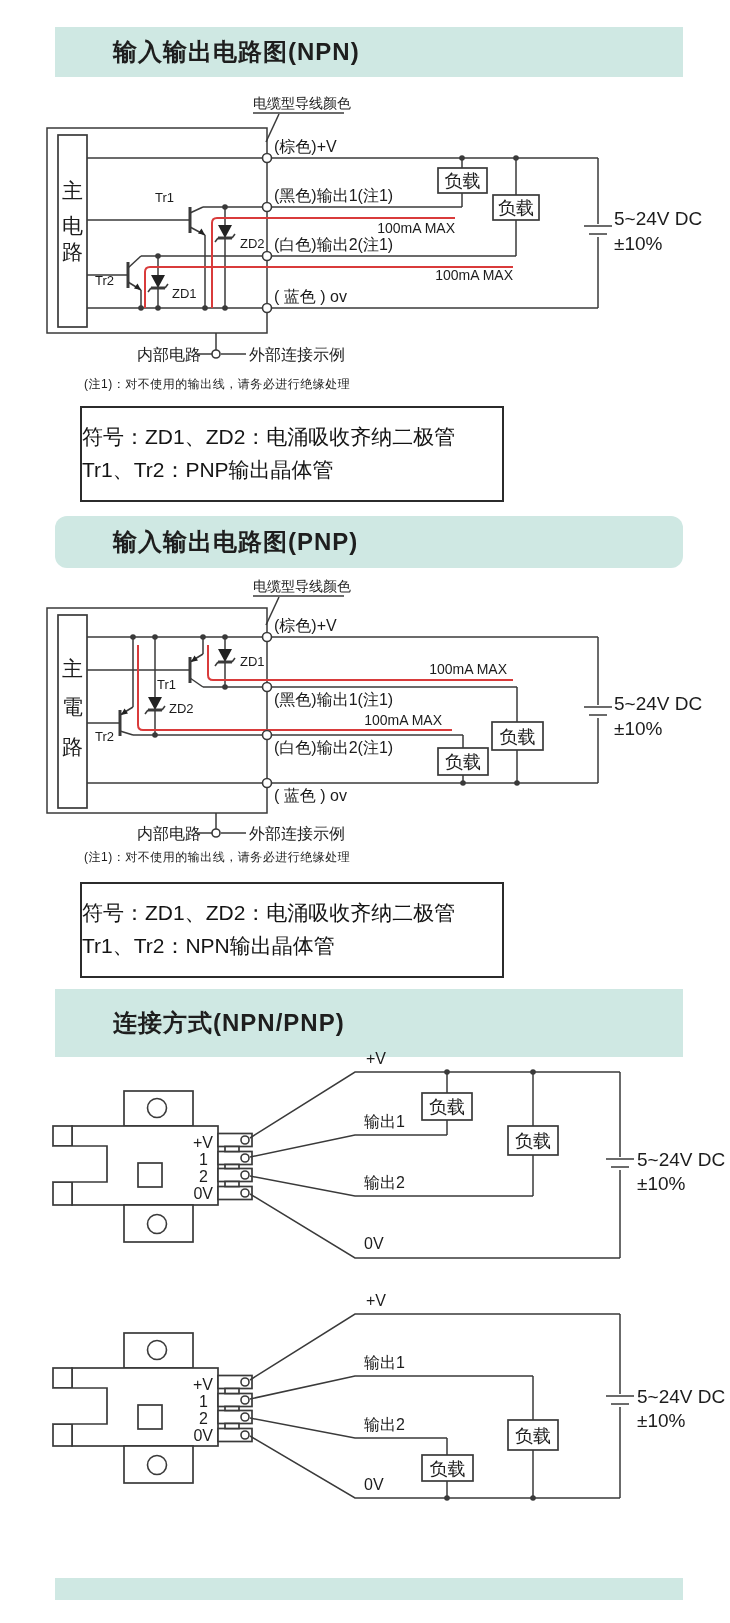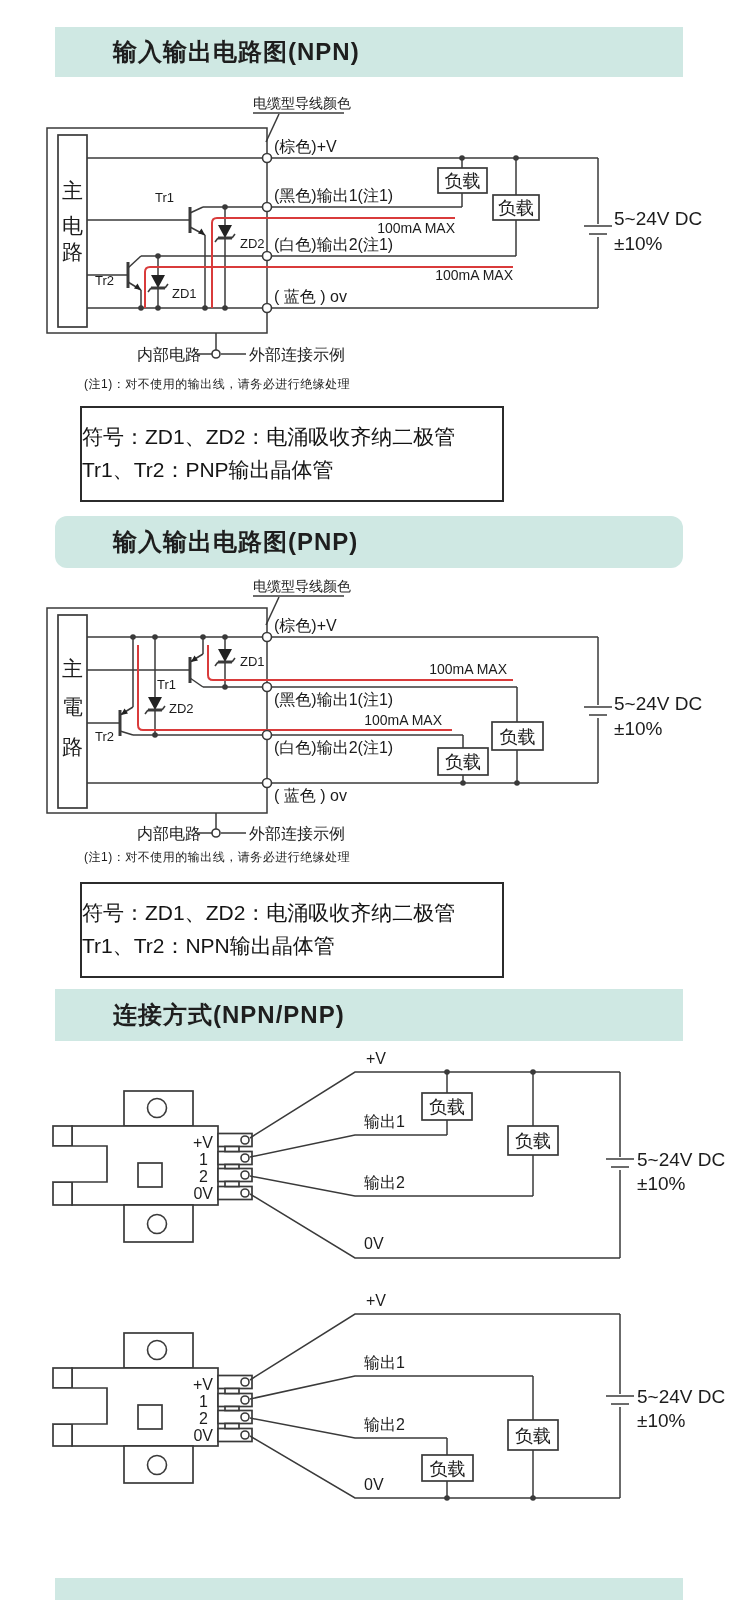--- a/index.html
+++ b/index.html
@@ -258,21 +258,21 @@
   <text x="249" y="269" class="f16">外部连接示例</text>
 </svg>
 
 <div class="note" style="top:849px;">(注1)：对不使用的输出线，请务必进行绝缘处理</div>
 
 <div class="legend" style="top:882px;">
   <div>符号：ZD1、ZD2：电涌吸收齐纳二极管</div>
   <div>Tr1、Tr2：NPN输出晶体管</div>
 </div>
 
-<div class="hdr" style="top:989px;height:52px;">
+<div class="hdr" style="top:989px;height:68px;">
   <span>连接方式(NPN/PNP)</span>
 </div>
 
 <svg width="730" height="534" viewBox="0 0 730 534" style="top:1038px;">
 
   <g>
 
     <rect x="124" y="53" width="69" height="35" class="bx"></rect>
     <circle cx="157" cy="70" r="9.5" class="tc"></circle>
     <rect x="72" y="88" width="146" height="79" class="bx"></rect>

